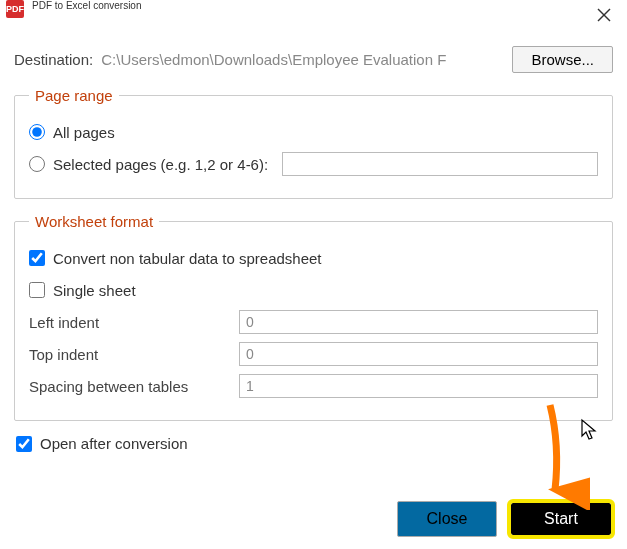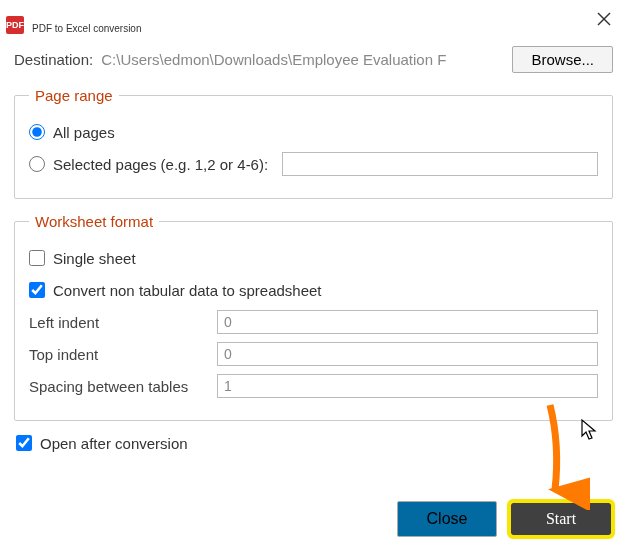--- a/index.html
+++ b/index.html
@@ -9,21 +9,21 @@
     height: 549px;
     font-family: "Segoe UI", Tahoma, sans-serif;
     font-size: 15px;
     color: #333;
     background: #fff;
     position: relative;
     overflow: hidden;
   }
   .titlebar {
     display: flex;
-    align-items: flex-end;
+    align-items: flex-start;
     height: 34px;
     padding: 0 8px 0 6px;
     background: #fff;
   }
   .app-icon {
     width: 18px; height: 18px;
     background: #d62e2e;
     border-radius: 2px;
     display:flex; align-items:center; justify-content:center;
     color:#fff; font-size:9px; font-weight:bold;
@@ -88,64 +88,64 @@
     flex: 1;
     height: 24px;
     border: 1px solid #bbb;
     padding: 2px 6px;
     font-size: 14px;
   }
   .form-row {
     display: flex;
     align-items: center;
     margin: 8px 0;
+    gap: 22px;
   }
   .form-row label {
     width: 188px;
     color: #444;
   }
   .form-row input[type="text"] {
     flex: 1;
     height: 24px;
     border: 1px solid #bbb;
     padding: 2px 6px;
     font-size: 14px;
     color: #888;
   }
   .open-after {
-    display:flex; align-items:flex-start; gap:8px;
+    display:flex; align-items:center; gap:8px;
     margin: 12px 2px;
   }
   .footer {
     position: absolute;
     right: 16px;
     bottom: 12px;
     display: flex;
     gap: 14px;
     align-items: center;
   }
   .btn-close {
     border: 1px solid #aaa;
     background: #0369a1;
     width: 100px; height: 36px;
     font-size: 16px;
     cursor: pointer;
     border-radius: 2px;
   }
   .btn-start {
     border: none;
-    background: #404040;
+    background: #000000;
     color: #fff;
     width: 100px; height: 32px;
     font-size: 16px;
     cursor: pointer;
     border-radius: 2px;
     outline: 4px solid #f7e600;
     outline-offset: 0;
-    font-family: Liberation Serif, serif;
   }
   .cursor {
     position: absolute;
     top: 418px;
     left: 580px;
     pointer-events: none;
   }
   .arrow-annotation {
     position: absolute;
     top: 400px;
@@ -184,26 +184,26 @@
     <div class="radio-row">
       <input type="radio" name="pr" style="">
       <span>Selected pages (e.g. 1,2 or 4-6):</span>
       <input type="text" class="sel-input" value="" style="">
     </div>
   </fieldset>
 
   <fieldset>
     <legend>Worksheet format</legend>
     <div class="check-row">
+      <input type="checkbox" checked="" style="">
+      <span>Convert non tabular data to spreadsheet</span>
+    </div>
+    <div class="check-row">
       <input type="checkbox" style="">
       <span>Single sheet</span>
-    </div>
-    <div class="check-row">
-      <input type="checkbox" checked="" style="">
-      <span>Convert non tabular data to spreadsheet</span>
     </div>
     <div class="form-row">
       <label>Left indent</label>
       <input type="text" value="0" style="">
     </div>
     <div class="form-row">
       <label>Top indent</label>
       <input type="text" value="0" style="">
     </div>
     <div class="form-row">

